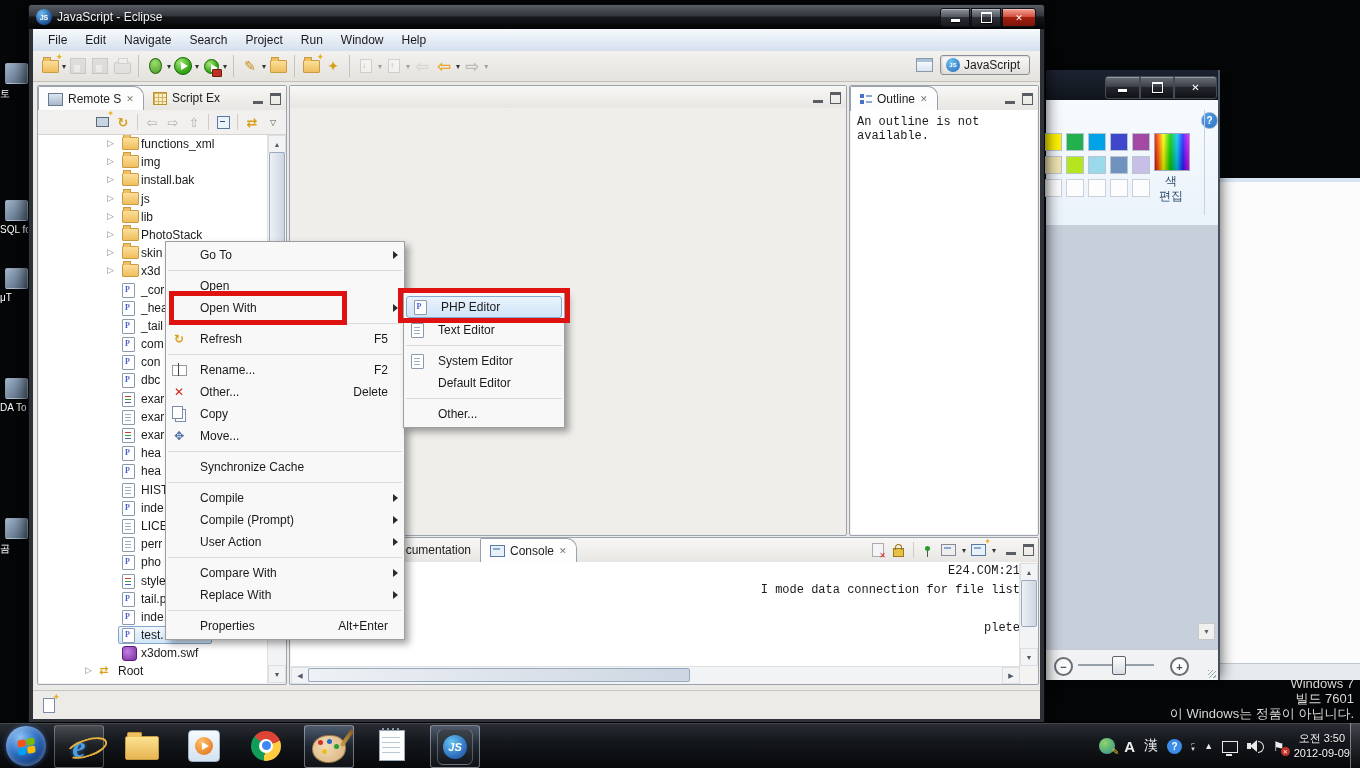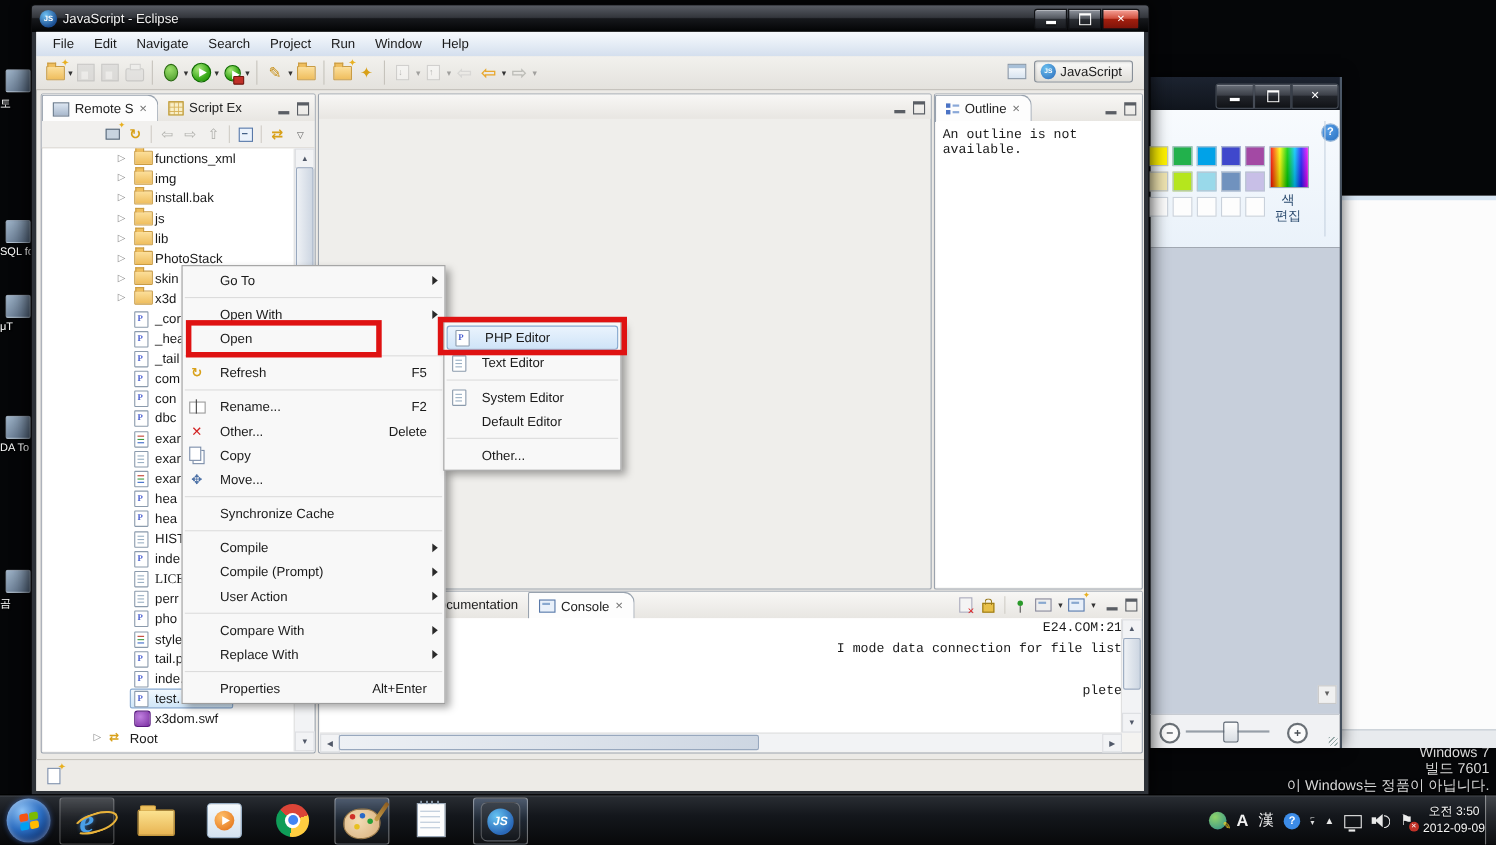--- a/index.html
+++ b/index.html
@@ -545,21 +545,21 @@
             <div class="tree-row">
               <div class="i-doc txt" style="left: 83px;"></div>
               <div class="tree-label" style="left: 102px;">HIST</div>
             </div>
             <div class="tree-row">
               <div class="i-doc php" style="left: 83px;"></div>
               <div class="tree-label" style="left: 102px;">inde</div>
             </div>
             <div class="tree-row">
               <div class="i-doc txt" style="left: 83px;"></div>
-              <div class="tree-label" style="left: 102px; font-family: Liberation Serif, serif;">LICE</div>
+              <div class="tree-label" style="left: 102px;">LICE</div>
             </div>
             <div class="tree-row">
               <div class="i-doc txt" style="left: 83px;"></div>
               <div class="tree-label" style="left: 102px;">perr</div>
             </div>
             <div class="tree-row">
               <div class="i-doc php" style="left: 83px;"></div>
               <div class="tree-label" style="left: 102px;">pho</div>
             </div>
             <div class="tree-row">
@@ -685,26 +685,26 @@
 
   <div class="cmenu" id="ctx" style="left:165px;top:241px;width:238px;">
       <div class="mi">
         <div class="ico"></div>
         <div class="lbl">Go To</div>
         <div class="subarrow"></div>
       </div>
       <div class="msep"></div>
       <div class="mi">
         <div class="ico"></div>
+        <div class="lbl">Open</div>
+      </div>
+      <div class="mi">
+        <div class="ico"></div>
         <div class="lbl">Open With</div>
         <div class="subarrow"></div>
-      </div>
-      <div class="mi">
-        <div class="ico"></div>
-        <div class="lbl">Open</div>
       </div>
       <div class="msep"></div>
       <div class="mi">
         <div class="ico gold">↻</div>
         <div class="lbl">Refresh</div>
         <div class="accel">F5</div>
       </div>
       <div class="msep"></div>
       <div class="mi">
         <div class="ico">

